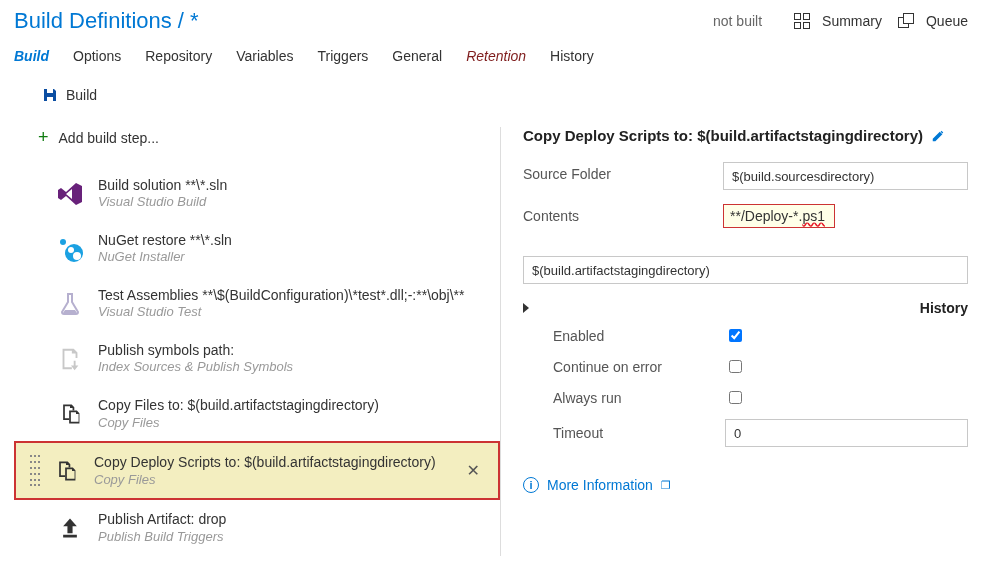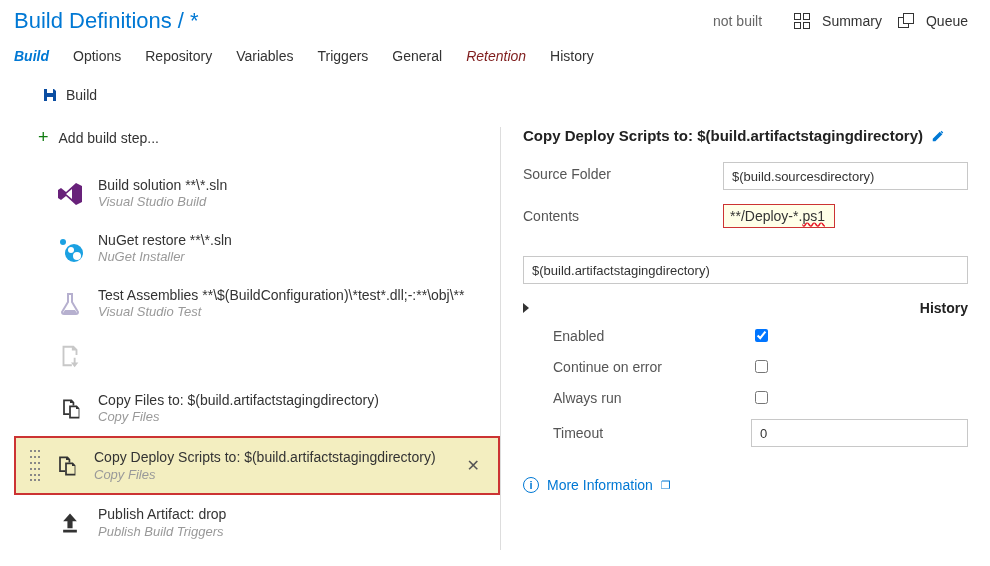--- a/index.html
+++ b/index.html
@@ -120,21 +120,21 @@
     font-family:inherit; font-size:13px; color:#333;
   }
   .ctl.highlight { border:1.5px solid #c33; background:#ffffe8; }
   .squiggle { text-decoration: underline wavy #e81123; text-decoration-skip-ink: none; }
 
   .group-header { display:flex; align-items:center; gap:6px; font-weight:600; color:#222; margin:16px 0 10px 0; cursor:pointer; }
   .tri { width:0; height:0; display:inline-block; }
   .tri.right { border-top:5px solid transparent; border-bottom:5px solid transparent; border-left:6px solid #333; }
   .tri.down  { border-left:5px solid transparent; border-right:5px solid transparent; border-top:6px solid #333; }
   .opts { padding-left:30px; }
-  .opt-row { display:flex; margin-bottom:12px; align-items:center;gap:26px; }
+  .opt-row { display:flex; margin-bottom:12px; align-items:center; }
   .opt-row .opt-label { width:172px; color:#555; }
 
   .more-info { margin-top:30px; display:flex; align-items:center; gap:8px; color:#0078d4; cursor:pointer; }
   .info-icon {
     width:16px; height:16px; border:1.5px solid #0078d4; border-radius:50%;
     display:flex; align-items:center; justify-content:center;
     font-weight:700; font-size:11px; color:#0078d4;
   }
   .ext { font-size:11px; color:#0078d4; }
 
@@ -236,20 +236,24 @@
         </div>
       </div>
 
       <div class="step indented">
         <span class="step-icon">
           <svg viewBox="0 0 28 28" width="26" height="26">
               <path fill="#c8c8c8" d="M6 3h12l4 4v6h-2V8h-4V5H8v18h8v2H6V3z"></path>
               <path fill="#c8c8c8" d="M18 16h2v5h3l-4 5-4-5h3v-5z"></path>
             </svg>
         </span>
+        <div class="texts">
+          <span class="title-line">Publish symbols path:</span>
+          <span class="sub">Index Sources &amp; Publish Symbols</span>
+        </div>
       </div>
 
       <div class="step indented">
         <span class="step-icon">
           <svg viewBox="0 0 28 28" width="24" height="24">
               <path fill="#333" d="M6 3h10l3 3v4h-2V7h-3V5H8v14h5v2H6V3z"></path>
               <path fill="#333" d="M13 10h9l3 3v12H13V10zm2 2v11h9V14h-3v-2h-6z"></path>
             </svg>
         </span>
         <div class="texts">

